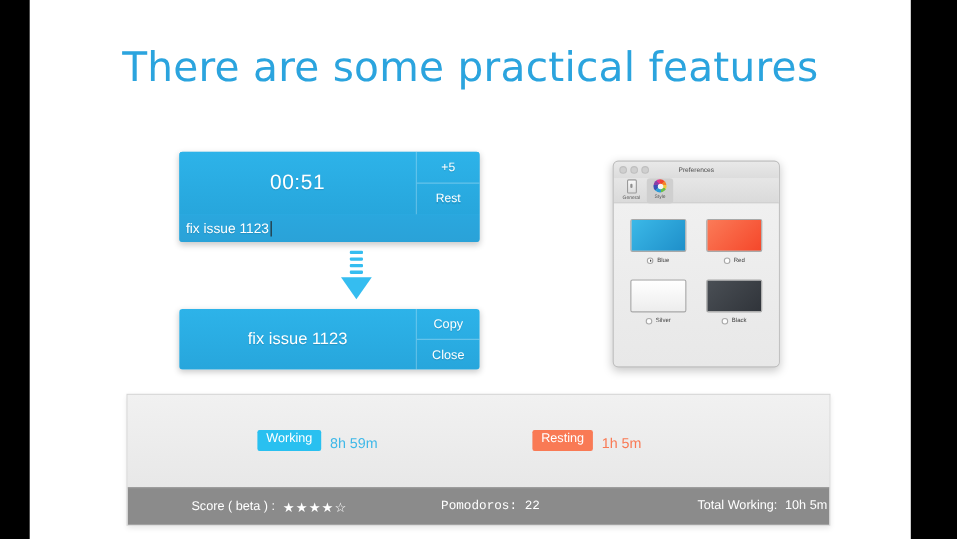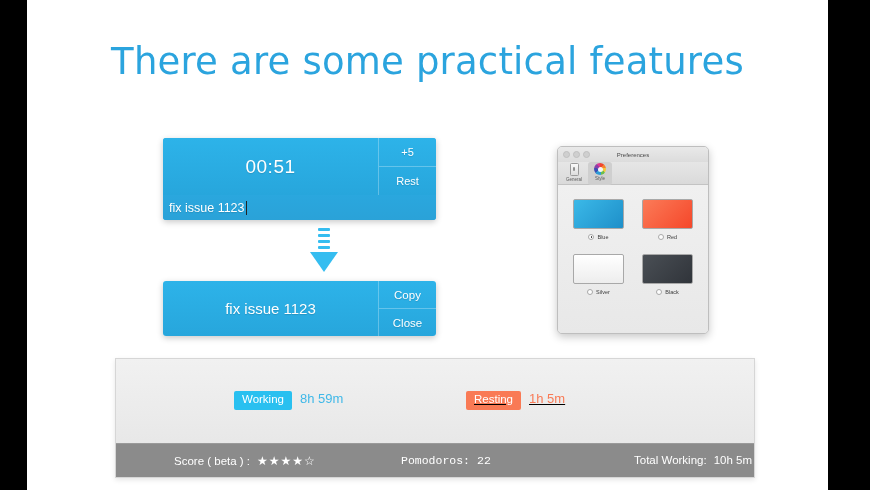--- a/index.html
+++ b/index.html
@@ -352,25 +352,25 @@
     overflow: hidden;
   }
   .stats-top {
     height: 84px;
     position: relative;
   }
   .stat-group {
     position: absolute;
     top: 32px;
     display: flex;
-    align-items: flex-start;
+    align-items: flex-end;
     gap: 8px;
   }
   .stat-group.working { left: 118px; }
-  .stat-group.resting { left: 350px; text-decoration: underline; }
+  .stat-group.resting { left: 368px; }
   .pill {
     padding: 3px 8px 4px 8px;
     color: #FFFFFF;
     font-size: 11.5px;
     border-radius: 2px;
     line-height: 1;
   }
   .pill.blue { background: #29C0F0; }
   .pill.orange { background: #F97A55; }
   .stat-value {

